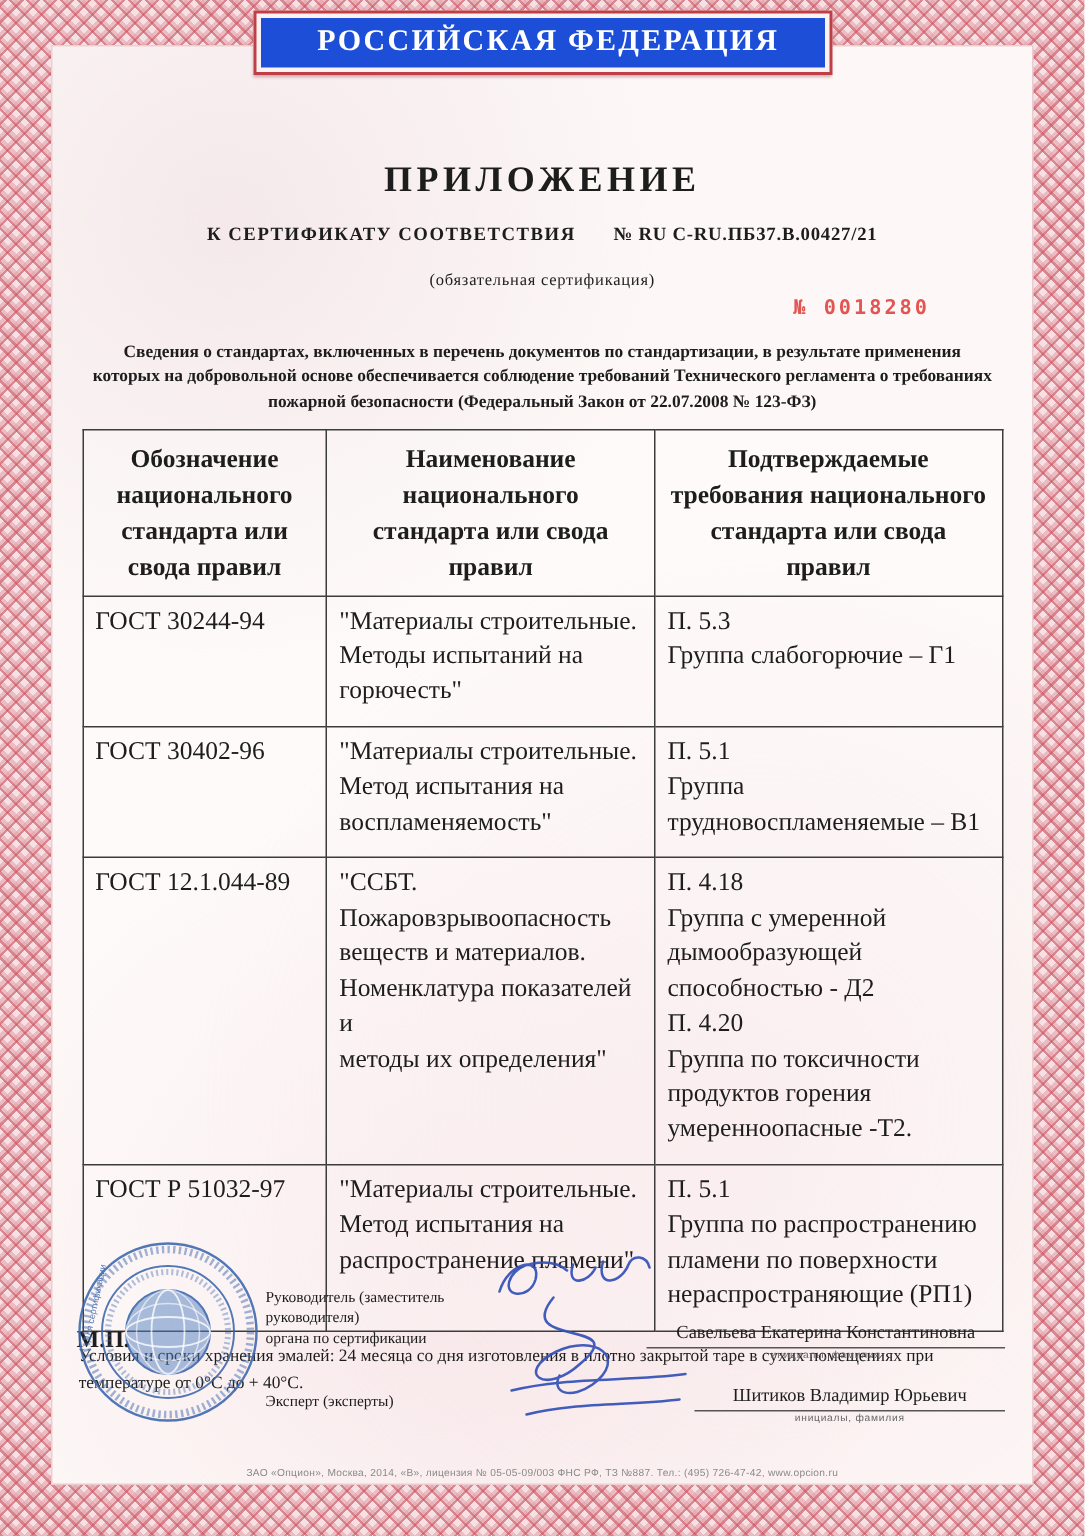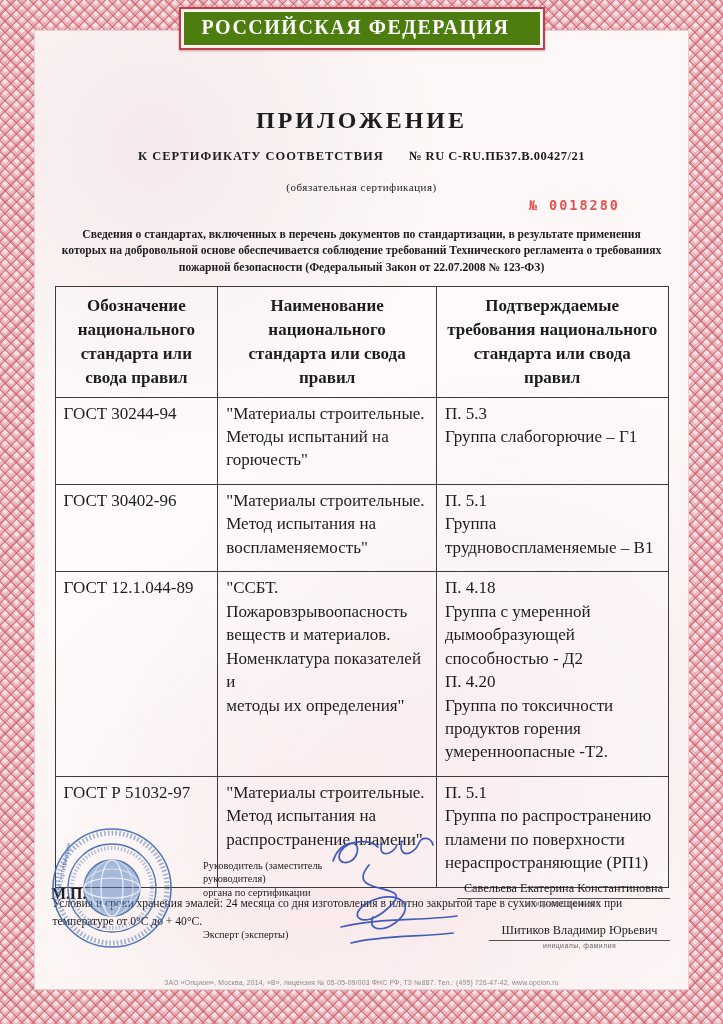--- a/index.html
+++ b/index.html
@@ -26,21 +26,21 @@
     border:1px solid rgba(198,120,130,.30);
     padding-top:50px;
   }
 
   .banner-outer{
     position:absolute; top:7px; left:50%; transform:translateX(-50%); z-index:6;
     border:2px solid #bf3f49; background:#fdf2f2; padding:3px;
     box-shadow:0 1px 2px rgba(120,30,40,.35);
   }
   .banner-inner{
-    background:#4d7c0f; color:#ffffff; padding:4px 30px 6px 18px;
+    background:#1d4ed8; color:#ffffff; padding:4px 30px 6px 38px;
     font-weight:bold; font-size:20px; letter-spacing:1.5px; white-space:nowrap;
     font-family:"Liberation Serif",serif;
   }
 
   .doc-title{ text-align:center; font-size:24px; font-weight:bold; letter-spacing:3px; margin-top:26px; }
   .cert-line{ text-align:center; margin-top:15px; font-size:12.5px; font-weight:bold; }
   .cert-line .lbl{ letter-spacing:1px; }
   .cert-line .num{ margin-left:22px; letter-spacing:.5px; }
   .cert-type{ text-align:center; margin-top:17px; font-size:11px; letter-spacing:.5px; }
   .serial{
@@ -70,21 +70,21 @@
   .col-code{ width:163px; } .col-name{ width:219px; } .col-req{ width:232px; }
 
   .storage{
     width:618px; margin:7px auto 0 auto; font-size:11.6px; line-height:1.55;
   }
 
   .sig-area{ position:absolute; left:0; right:0; bottom:28px; height:142px; }
   .mp-label{ position:absolute; left:16px; top:66px; font-weight:bold; font-size:16px; }
   .stamp{ position:absolute; left:6px; top:4px; width:142px; height:130px; opacity:.88; }
 
-  .sig-rows{ position:absolute; left:168px; right:14px; top:40px; }
+  .sig-rows{ position:absolute; left:142px; right:14px; top:40px; }
   .sig-row{ display:flex; align-items:flex-end; }
   .sig-row + .sig-row{ margin-top:16px;gap:16px; }
   .role{ width:178px; font-size:10.3px; line-height:1.3; padding-bottom:8px; }
   .sig-space{ width:72px; }
   .name-block{ flex:1; text-align:center; }
   .name{ font-size:12.3px; padding-bottom:2px; }
   .name-rule{ border-top:1px solid #555; margin:0 4px; }
   .name-caption{ font-size:6.8px; color:#666; letter-spacing:.5px; padding-top:1px;
                  font-family:"Liberation Sans",sans-serif; }
 

